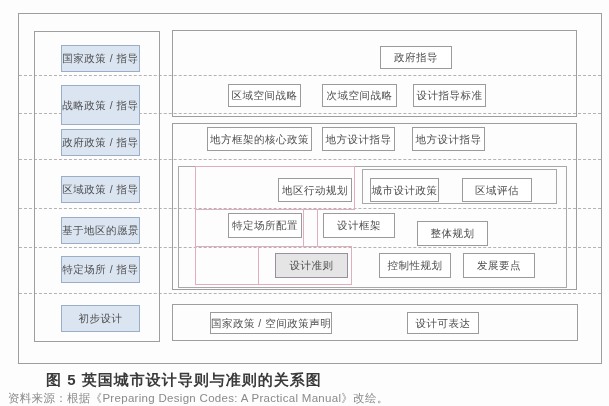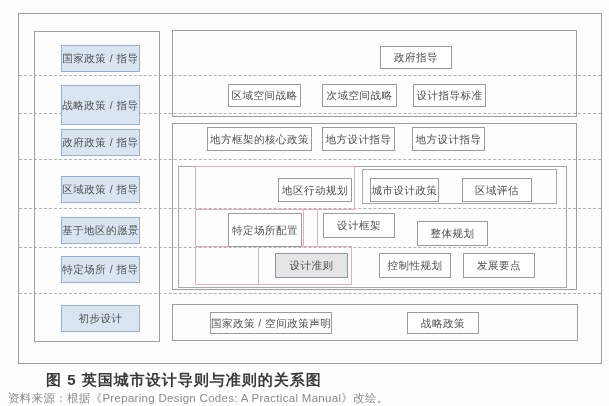--- a/index.html
+++ b/index.html
@@ -75,27 +75,27 @@
   <div class="box" style="left:413px;top:84px;width:73px;height:23px">设计指导标准</div>
 
   <div class="box" style="left:207px;top:127px;width:105px;height:24px">地方框架的核心政策</div>
   <div class="box" style="left:322px;top:127px;width:73px;height:24px">地方设计指导</div>
   <div class="box" style="left:412px;top:127px;width:73px;height:24px">地方设计指导</div>
 
   <div class="box" style="left:278px;top:178px;width:74px;height:24px">地区行动规划</div>
   <div class="box" style="left:370px;top:178px;width:69px;height:24px">城市设计政策</div>
   <div class="box" style="left:462px;top:178px;width:70px;height:24px">区域评估</div>
 
-  <div class="box" style="left:228px;top:213px;width:74px;height:34px">特定场所配置</div>
+  <div class="box" style="left:228px;top:213px;width:74px;height:25px">特定场所配置</div>
   <div class="box" style="left:323px;top:213px;width:72px;height:25px">设计框架</div>
   <div class="box" style="left:417px;top:221px;width:71px;height:25px">整体规划</div>
 
   <div class="box pinkfill" style="left:275px;top:253px;width:73px;height:25px">设计准则</div>
   <div class="box" style="left:379px;top:253px;width:72px;height:25px">控制性规划</div>
   <div class="box" style="left:463px;top:253px;width:72px;height:25px">发展要点</div>
 
   <div class="box" style="left:210px;top:312px;width:122px;height:22px">国家政策 / 空间政策声明</div>
-  <div class="box" style="left:407px;top:312px;width:72px;height:22px">战略政策</div>
+  <div class="box" style="left:407px;top:312px;width:72px;height:22px">设计可表达</div>
 
   <div class="caption">图 5 英国城市设计导则与准则的关系图</div>
   <div class="source">资料来源：根据《Preparing Design Codes: A Practical Manual》改绘。</div>
 
 </div>
 
 </body></html>

